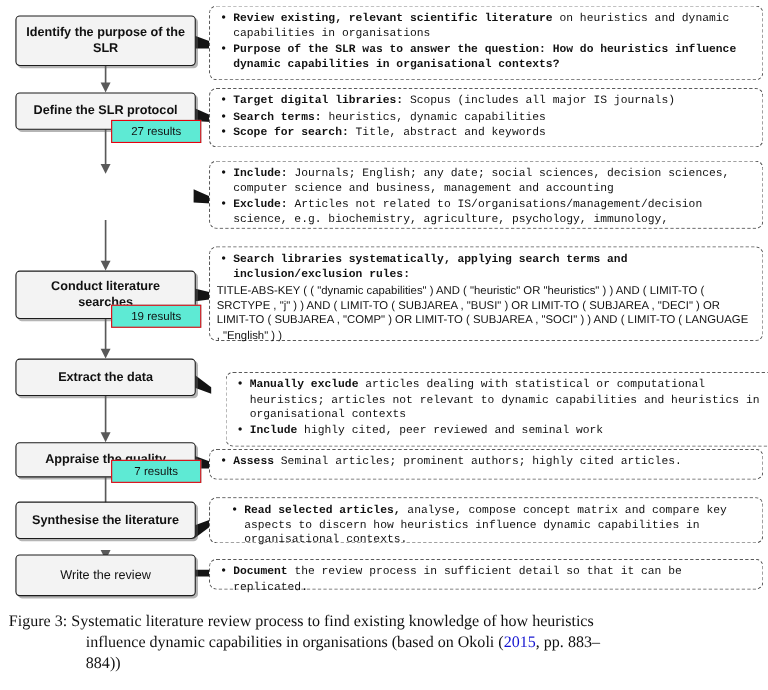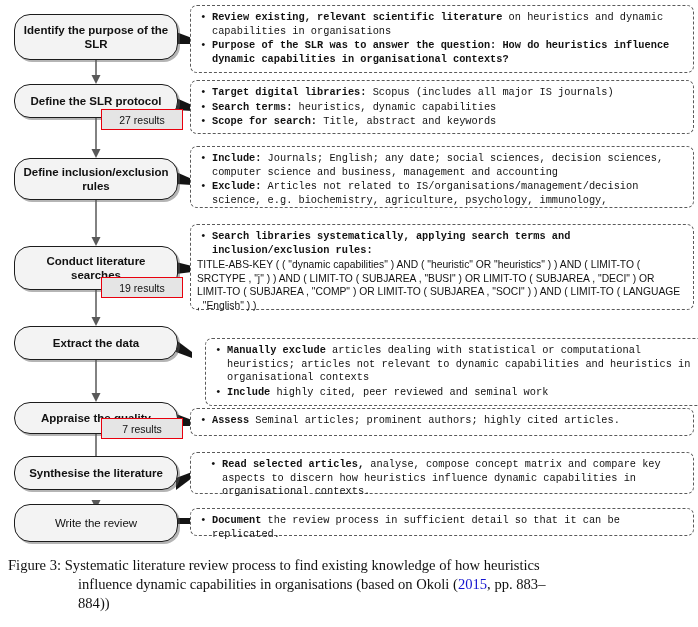--- a/index.html
+++ b/index.html
@@ -3,29 +3,29 @@
 <meta charset="utf-8">
 <style>
   html,body{margin:0;padding:0;background:#ffffff;}
   body{width:698px;height:627px;position:relative;
        font-family:"Liberation Sans",sans-serif;color:#1a1a1a;overflow:hidden;}
 
   #figure{position:absolute;left:0;top:0;width:698px;height:548px;}
 
   
   .pbox{position:absolute;box-sizing:border-box;
-        background:#f3f3f3;border:1.6px solid #1c1c1c;border-radius:16px;
+        background:#f3f3f3;border:1.6px solid #1c1c1c;border-radius:4px;
         box-shadow:2px 2px 0 rgba(90,90,90,.45);
         display:flex;align-items:center;justify-content:center;text-align:center;
         font-size:11.5px;font-weight:bold;line-height:1.25;color:#111;
         padding:2px 8px;}
   .pbox.thin{font-weight:normal;align-items:center;}
 
   
-  .badge{position:absolute;box-sizing:border-box;background:#e5e5e5;
+  .badge{position:absolute;box-sizing:border-box;background:#5eead4;
          border:1.5px solid #e8000d;color:#111;font-size:10.5px;
          display:flex;align-items:center;justify-content:center;
          padding:1px 5px;z-index:6;white-space:nowrap;}
 
   
   .dpanel{position:absolute;box-sizing:border-box;background:#ffffff;
           border:1.3px dashed #5a5a5a;border-radius:7px;
           padding:5px 8px 5px 6px;}
   .dpanel ul{margin:0;padding:0;list-style:none;}
   .dpanel li{position:relative;padding-left:15px;margin:0 0 1px 0;
@@ -87,23 +87,20 @@
     <span>Identify the purpose of the SLR</span>
   </div>
 
   <div class="pbox" style="left:14px;top:84px;width:164px;height:34px;">
     <span>Define the SLR protocol</span>
   </div>
   <div class="badge" style="left:101px;top:109px;width:82px;height:21px;">
     <span>27 results</span>
   </div>
 
-  <div class="pbox" style="left:14px;top:158px;width:164px;height:42px;">
-    <span>Define inclusion/exclusion rules</span>
-  </div>
 
   <div class="pbox" style="left:14px;top:246px;width:164px;height:44px;text-align:center;">
     <span>Conduct literature searches</span>
   </div>
   <div class="badge" style="left:101px;top:277px;width:82px;height:21px;">
     <span>19 results</span>
   </div>
 
   <div class="pbox" style="left:14px;top:326px;width:164px;height:34px;">
     <span>Extract the data</span>

